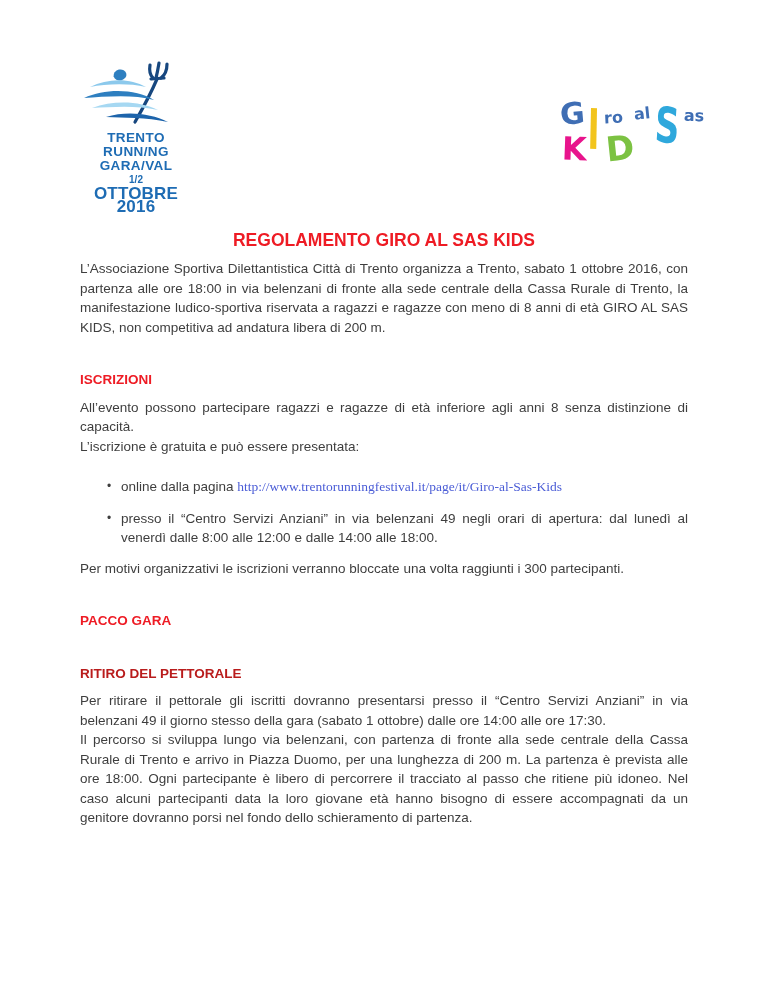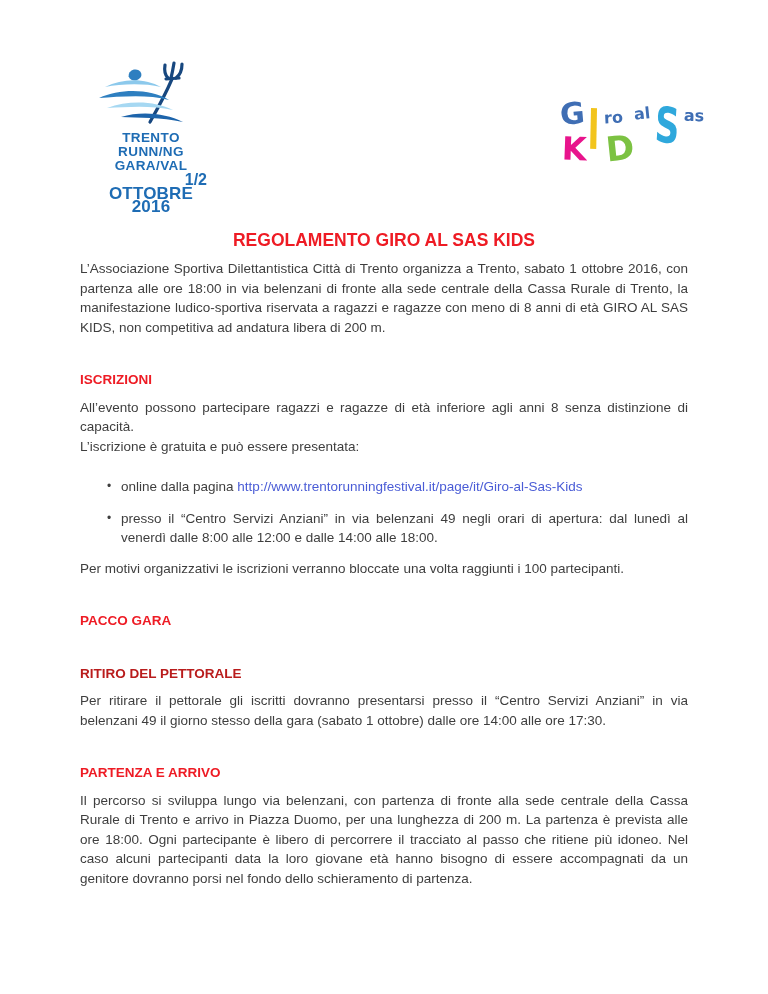--- a/index.html
+++ b/index.html
@@ -1,24 +1,24 @@
 <!DOCTYPE html>
 <html lang="it"><head>
 <meta charset="utf-8">
 <style>
   html,body{margin:0;padding:0;background:#ffffff;}
   .page{width:768px;height:994px;position:relative;overflow:hidden;background:#ffffff;
         font-family:"Liberation Sans", sans-serif;}
 
   
   .header{position:relative;height:166px;}
-  .logo-left{position:absolute;left:95px;top:60px;width:112px;text-align:center;font-weight:700;}
+  .logo-left{position:absolute;left:80px;top:60px;width:112px;text-align:center;font-weight:700;}
   .logo-left svg{display:block;margin:0 auto 1px auto;}
   .ll-line{font-size:13.5px;line-height:14px;letter-spacing:0.4px;}
-  .ll-frac{font-size:16px;line-height:14px;text-align:right;}
+  .ll-frac{font-size:10px;line-height:14px;}
   .ll-date{font-size:17px;line-height:13px;letter-spacing:0.2px;}
 
   .logo-right{position:absolute;left:560px;top:96px;width:150px;height:78px;}
   .gl{position:absolute;font-weight:700;font-family:"DejaVu Sans", sans-serif;display:inline-block;}
   .gl-g {left:0;   top:0;  font-size:30px; transform:rotate(-5deg);}
   .gl-i {left:28px;top:6px;font-size:32px; transform:scaleY(1.75) rotate(2deg);transform-origin:50% 20%;}
   .gl-ro{left:44px;top:12px;font-size:16px;transform:rotate(-3deg);}
   .gl-al{left:74px;top:8px; font-size:16px;transform:rotate(-6deg);}
   .gl-s {left:96px;top:4px; font-size:34px;transform:scaleY(1.45) rotate(5deg);transform-origin:50% 20%;}
   .gl-as{left:124px;top:10px;font-size:16px;transform:rotate(2deg);}
@@ -29,21 +29,21 @@
   .doc{padding:0 80px;font-size:13.5px;line-height:19.5px;text-align:justify;}
   h1.title{font-size:17.5px;line-height:24px;margin:62px 0 0 0;text-align:center;font-weight:700;}
   .intro{margin:7px 0 0 0;}
   h2.sec{font-size:13.5px;line-height:19.5px;margin:33px 0 8px 0;font-weight:700;text-align:left;}
   p{margin:0;}
   ul.opts{list-style:none;margin:21px 0 0 0;padding:0 0 0 41px;}
   ul.opts li{position:relative;}
   ul.opts li + li{margin-top:12px;}
   ul.opts li::before{content:"\2022";position:absolute;left:-14px;top:0;font-size:12px;}
   .closing{margin-top:11px;}
-  a{text-decoration:none;cursor:pointer;}
+  a{text-decoration:none;cursor:pointer;font-family:Liberation Serif, serif;}
 </style>
 </head>
 <body>
 
 <div class="page">
 
   <div class="header">
 
     <div class="logo-left" style="color: rgb(30, 108, 180);">
       <svg width="112" height="70" viewBox="0 0 112 70">
@@ -84,24 +84,23 @@
     <h1 class="title" style="color: rgb(238, 27, 36);">REGOLAMENTO GIRO AL SAS KIDS</h1>
 
     <p class="intro">L’Associazione Sportiva Dilettantistica Città di Trento organizza a Trento, sabato 1 ottobre 2016, con partenza alle ore 18:00 in via belenzani di fronte alla sede centrale della Cassa Rurale di Trento, la manifestazione ludico-sportiva riservata a ragazzi e ragazze con meno di 8 anni di età GIRO AL SAS KIDS, non competitiva ad andatura libera di 200 m.</p>
 
     <h2 class="sec" style="color: rgb(238, 27, 36);">ISCRIZIONI</h2>
     <p><span>All’evento possono partecipare ragazzi e ragazze di età inferiore agli anni 8 senza distinzione di capacità.</span><br><span>L’iscrizione è gratuita e può essere presentata:</span></p>
     <ul class="opts">
       <li><span>online dalla pagina </span><a href="#" style="color: rgb(74, 92, 214);">http://www.trentorunningfestival.it/page/it/Giro-al-Sas-Kids</a></li>
       <li>presso il “Centro Servizi Anziani” in via belenzani 49 negli orari di apertura: dal lunedì al venerdì dalle 8:00 alle 12:00 e dalle 14:00 alle 18:00.</li>
     </ul>
-    <p class="closing">Per motivi organizzativi le iscrizioni verranno bloccate una volta raggiunti i 100 partecipanti.</p>
+    <p class="closing">Per motivi organizzativi le iscrizioni verranno bloccate una volta raggiunti i 300 partecipanti.</p>
 
     <h2 class="sec" style="color: rgb(238, 27, 36);">PACCO GARA</h2>
 
     <h2 class="sec" style="color: #b91c1c;">RITIRO DEL PETTORALE</h2>
     <p>Per ritirare il pettorale gli iscritti dovranno presentarsi presso il “Centro Servizi Anziani” in via belenzani 49 il giorno stesso della gara (sabato 1 ottobre) dalle ore 14:00 alle ore 17:30.</p>
 
-    <h2 class="sec" style="color: rgb(238, 27, 36);">PARTENZA E ARRIVO</h2>
     <p>Il percorso si sviluppa lungo via belenzani, con partenza di fronte alla sede centrale della Cassa Rurale di Trento e arrivo in Piazza Duomo, per una lunghezza di 200 m. La partenza è prevista alle ore 18:00. Ogni partecipante è libero di percorrere il tracciato al passo che ritiene più idoneo. Nel caso alcuni partecipanti data la loro giovane età hanno bisogno di essere accompagnati da un genitore dovranno porsi nel fondo dello schieramento di partenza.</p>
 
   </div>
 </div>
 
 </body></html>

